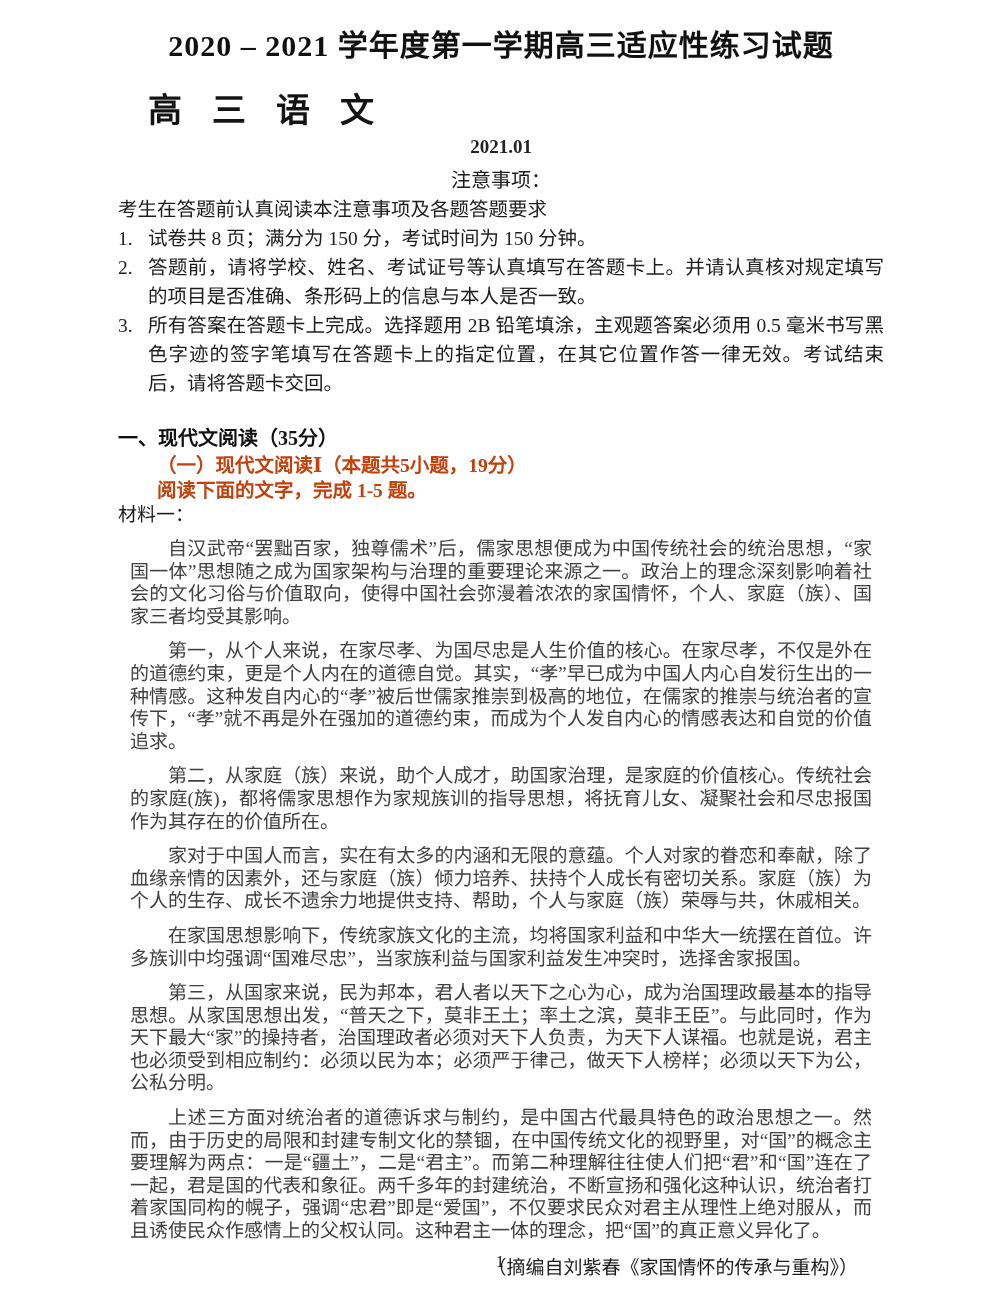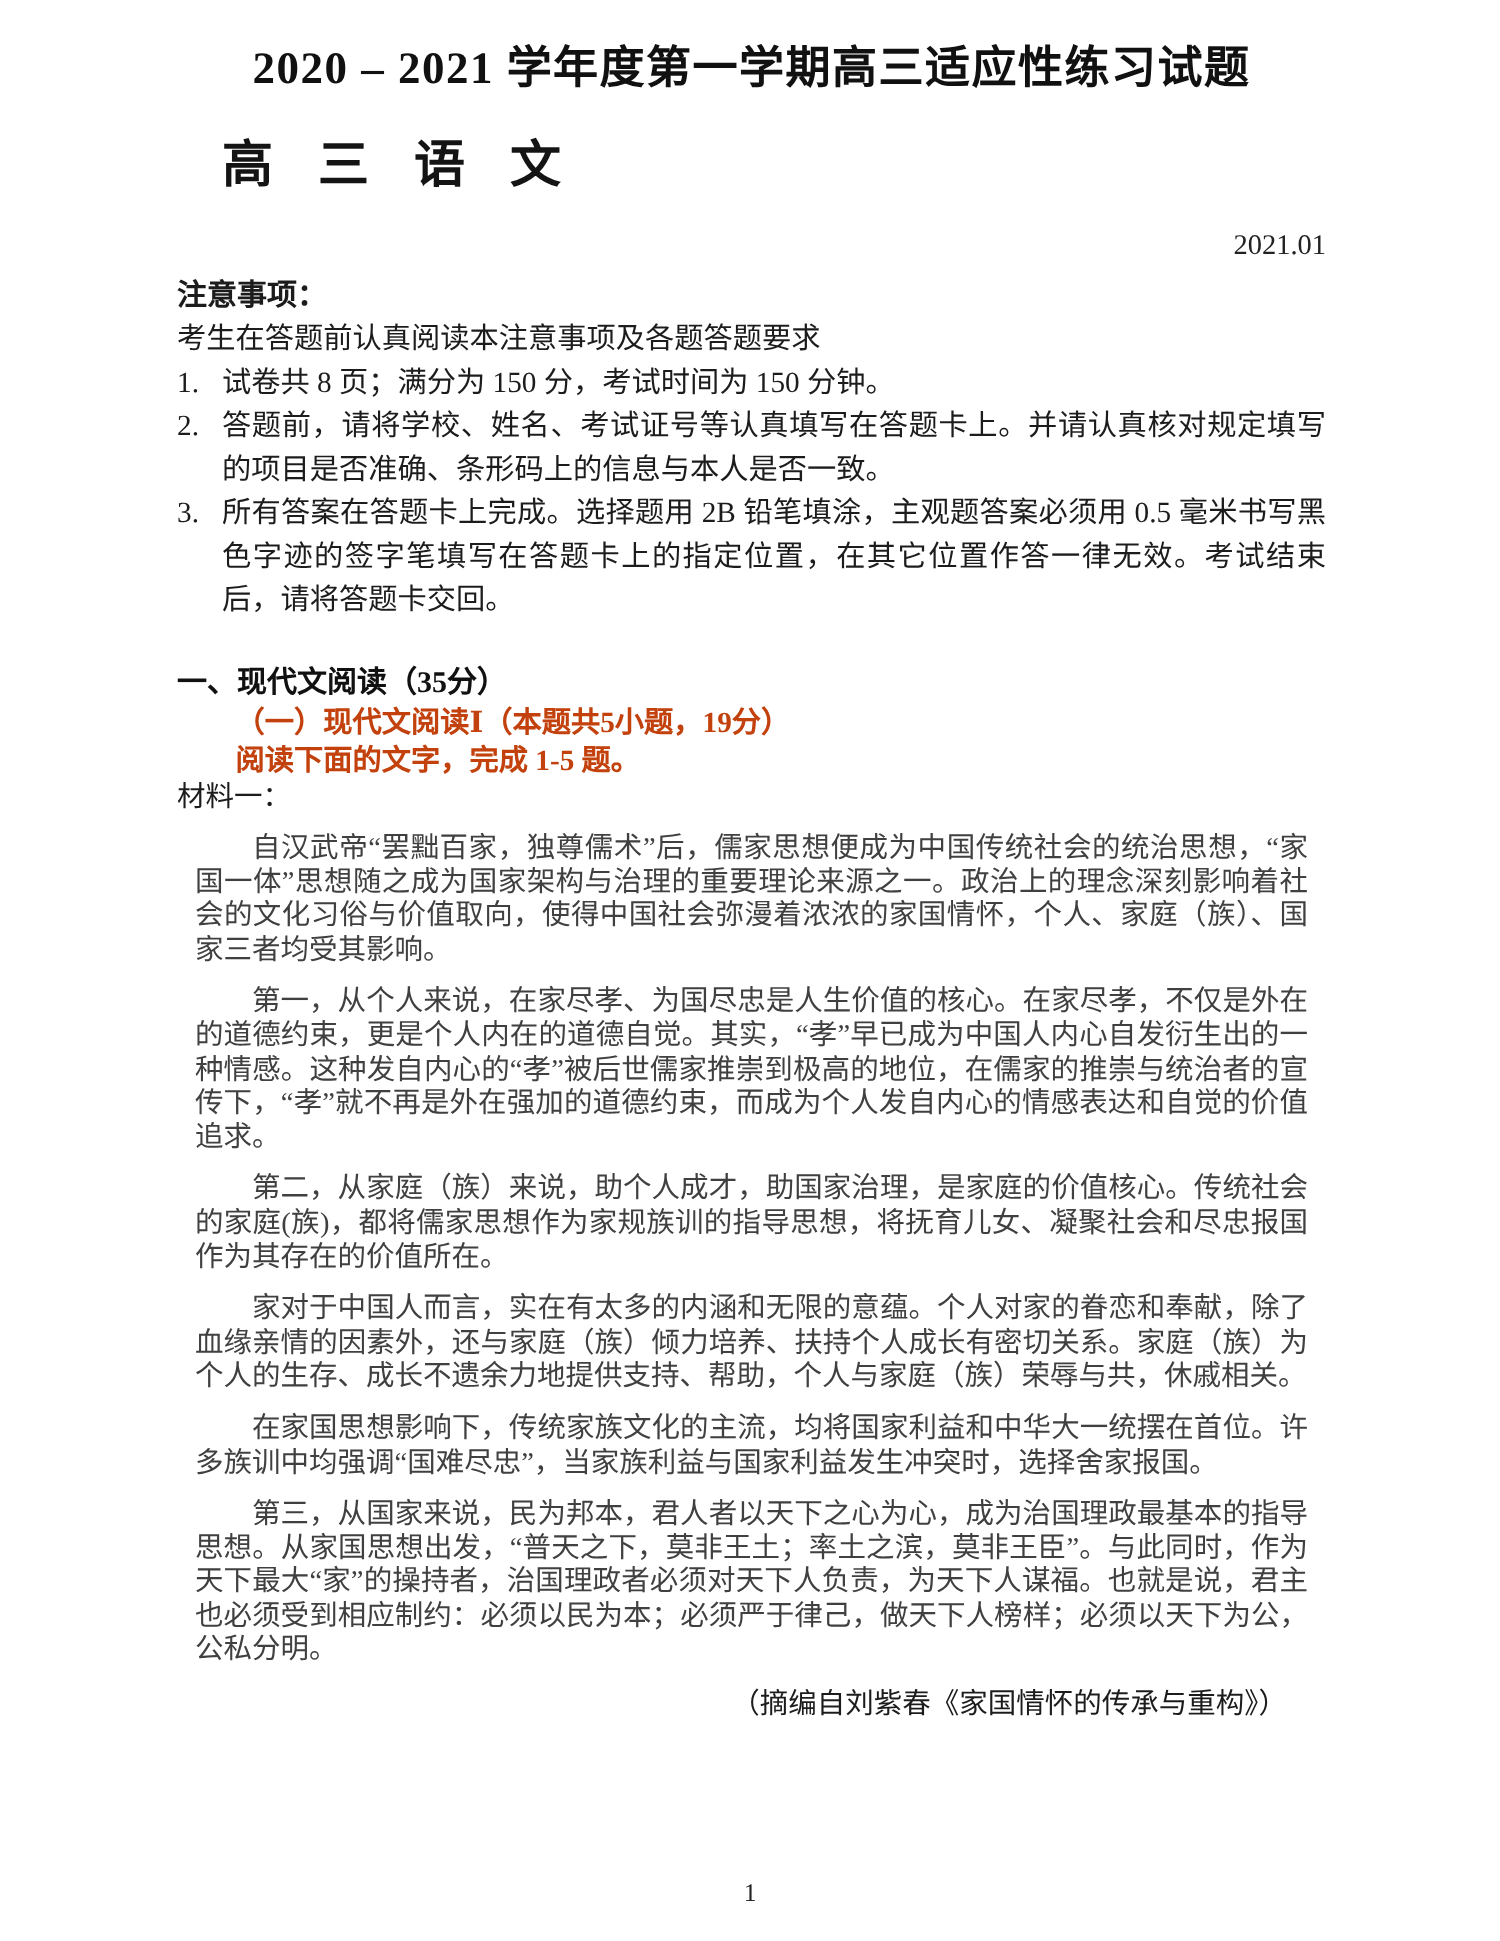--- a/index.html
+++ b/index.html
@@ -32,34 +32,36 @@
     margin: 20px 0 0 0;
     font-size: 34px;
     font-weight: 600;
     text-align: left;
     line-height: 46px;
     letter-spacing: 30px;
     padding-left: 30px; 
     color: #141414;
   }
   .exam-date {
-    text-align: right;
+    text-align: center;
     font-size: 19px;
     line-height: 26px;
-    margin-top: 17px;
+    margin-top: 0;
     color: #222;
+    font-weight: bold;
   }
   .notice {
     margin-top: 6px;
     font-size: 19.5px;
     line-height: 29px;
   }
   .notice-heading {
-    font-weight: 700;
+    font-weight: 400;
     font-size: 20px;
+    text-align: center;
   }
   .notice-intro {
     line-height: 29px;
   }
   .notice-item {
     display: flex;
     align-items: flex-start;
   }
   .notice-item .num {
     flex: 0 0 30px;
@@ -145,18 +147,19 @@
   <div class="section-instruction">阅读下面的文字，完成 1-5 题。</div>
   <div class="material-label">材料一：</div>
 
   <div class="passage">
     <p>自汉武帝“罢黜百家，独尊儒术”后，儒家思想便成为中国传统社会的统治思想，“家国一体”思想随之成为国家架构与治理的重要理论来源之一。政治上的理念深刻影响着社会的文化习俗与价值取向，使得中国社会弥漫着浓浓的家国情怀，个人、家庭（族）、国家三者均受其影响。</p>
     <p>第一，从个人来说，在家尽孝、为国尽忠是人生价值的核心。在家尽孝，不仅是外在的道德约束，更是个人内在的道德自觉。其实，“孝”早已成为中国人内心自发衍生出的一种情感。这种发自内心的“孝”被后世儒家推崇到极高的地位，在儒家的推崇与统治者的宣传下，“孝”就不再是外在强加的道德约束，而成为个人发自内心的情感表达和自觉的价值追求。</p>
     <p>第二，从家庭（族）来说，助个人成才，助国家治理，是家庭的价值核心。传统社会的家庭(族)，都将儒家思想作为家规族训的指导思想，将抚育儿女、凝聚社会和尽忠报国作为其存在的价值所在。</p>
     <p>家对于中国人而言，实在有太多的内涵和无限的意蕴。个人对家的眷恋和奉献，除了血缘亲情的因素外，还与家庭（族）倾力培养、扶持个人成长有密切关系。家庭（族）为个人的生存、成长不遗余力地提供支持、帮助，个人与家庭（族）荣辱与共，休戚相关。</p>
     <p>在家国思想影响下，传统家族文化的主流，均将国家利益和中华大一统摆在首位。许多族训中均强调“国难尽忠”，当家族利益与国家利益发生冲突时，选择舍家报国。</p>
     <p>第三，从国家来说，民为邦本，君人者以天下之心为心，成为治国理政最基本的指导思想。从家国思想出发，“普天之下，莫非王土；率土之滨，莫非王臣”。与此同时，作为天下最大“家”的操持者，治国理政者必须对天下人负责，为天下人谋福。也就是说，君主也必须受到相应制约：必须以民为本；必须严于律己，做天下人榜样；必须以天下为公，公私分明。</p>
+    <p>上述三方面对统治者的道德诉求与制约，是中国古代最具特色的政治思想之一。然而，由于历史的局限和封建专制文化的禁锢，在中国传统文化的视野里，对“国”的概念主要理解为两点：一是“疆土”，二是“君主”。而第二种理解往往使人们把“君”和“国”连在了一起，君是国的代表和象征。两千多年的封建统治，不断宣扬和强化这种认识，统治者打着家国同构的幌子，强调“忠君”即是“爱国”，不仅要求民众对君主从理性上绝对服从，而且诱使民众作感情上的父权认同。这种君主一体的理念，把“国”的真正意义异化了。</p>
     <div class="attribution">（摘编自刘紫春《家国情怀的传承与重构》）</div>
   </div>
 
   <div class="page-number">1</div>
 
 </div>
 
 </body></html>

